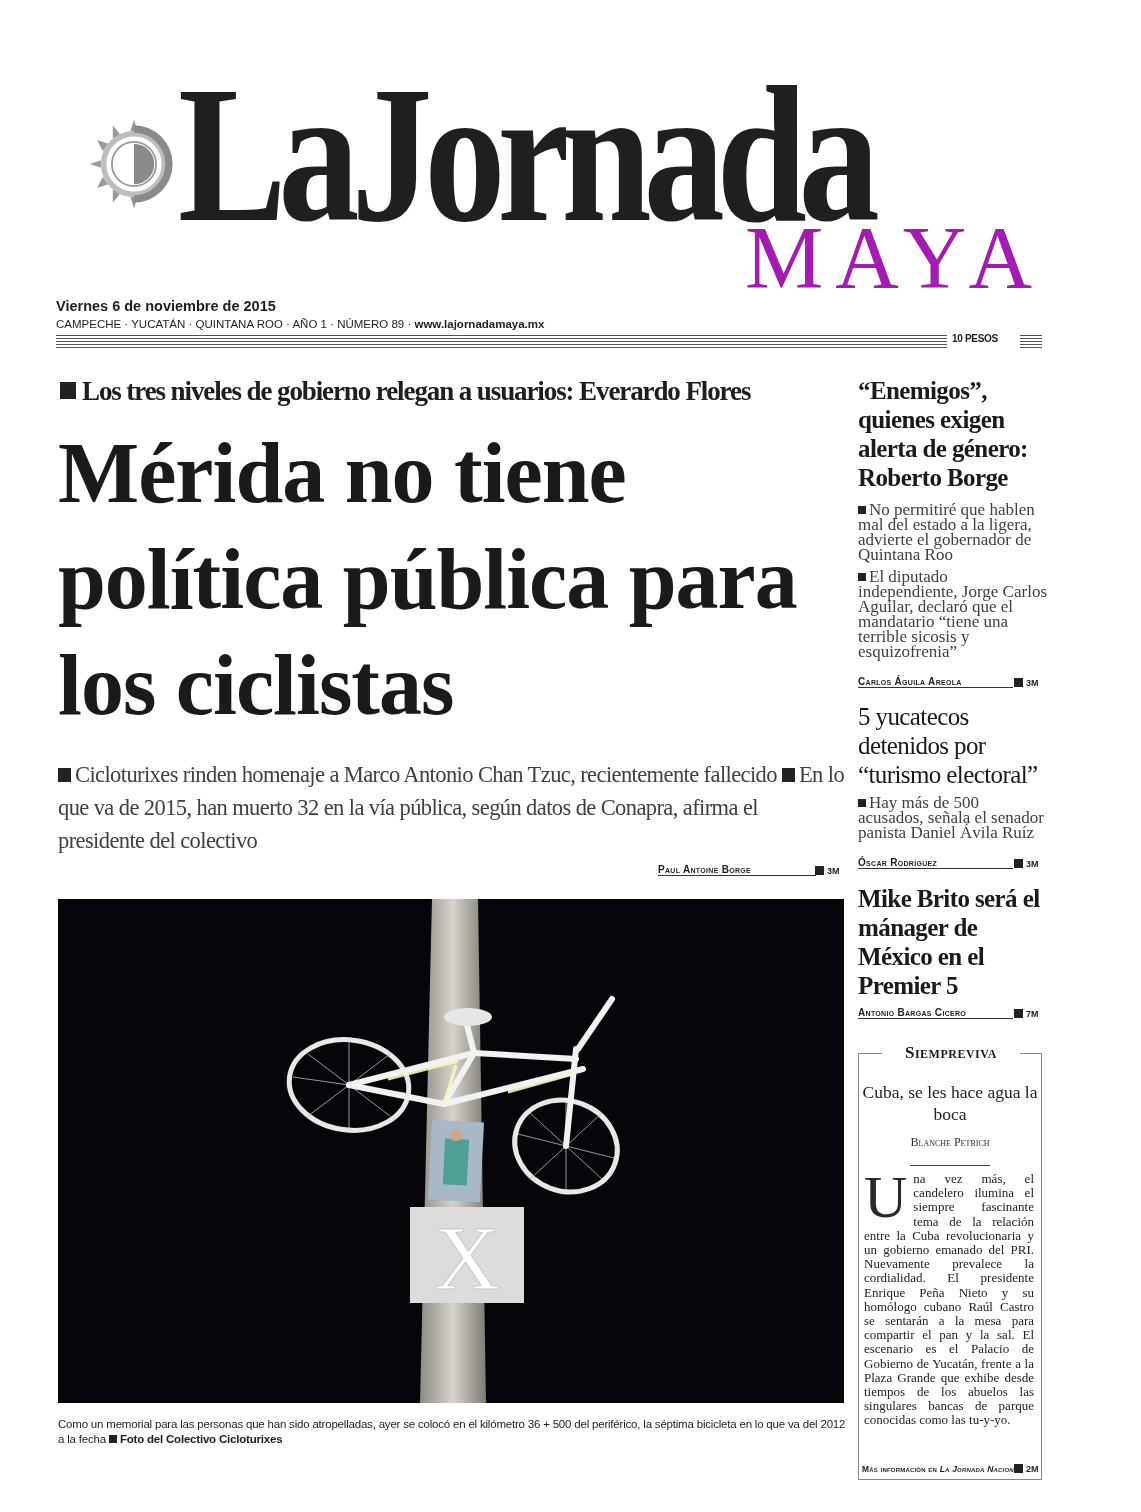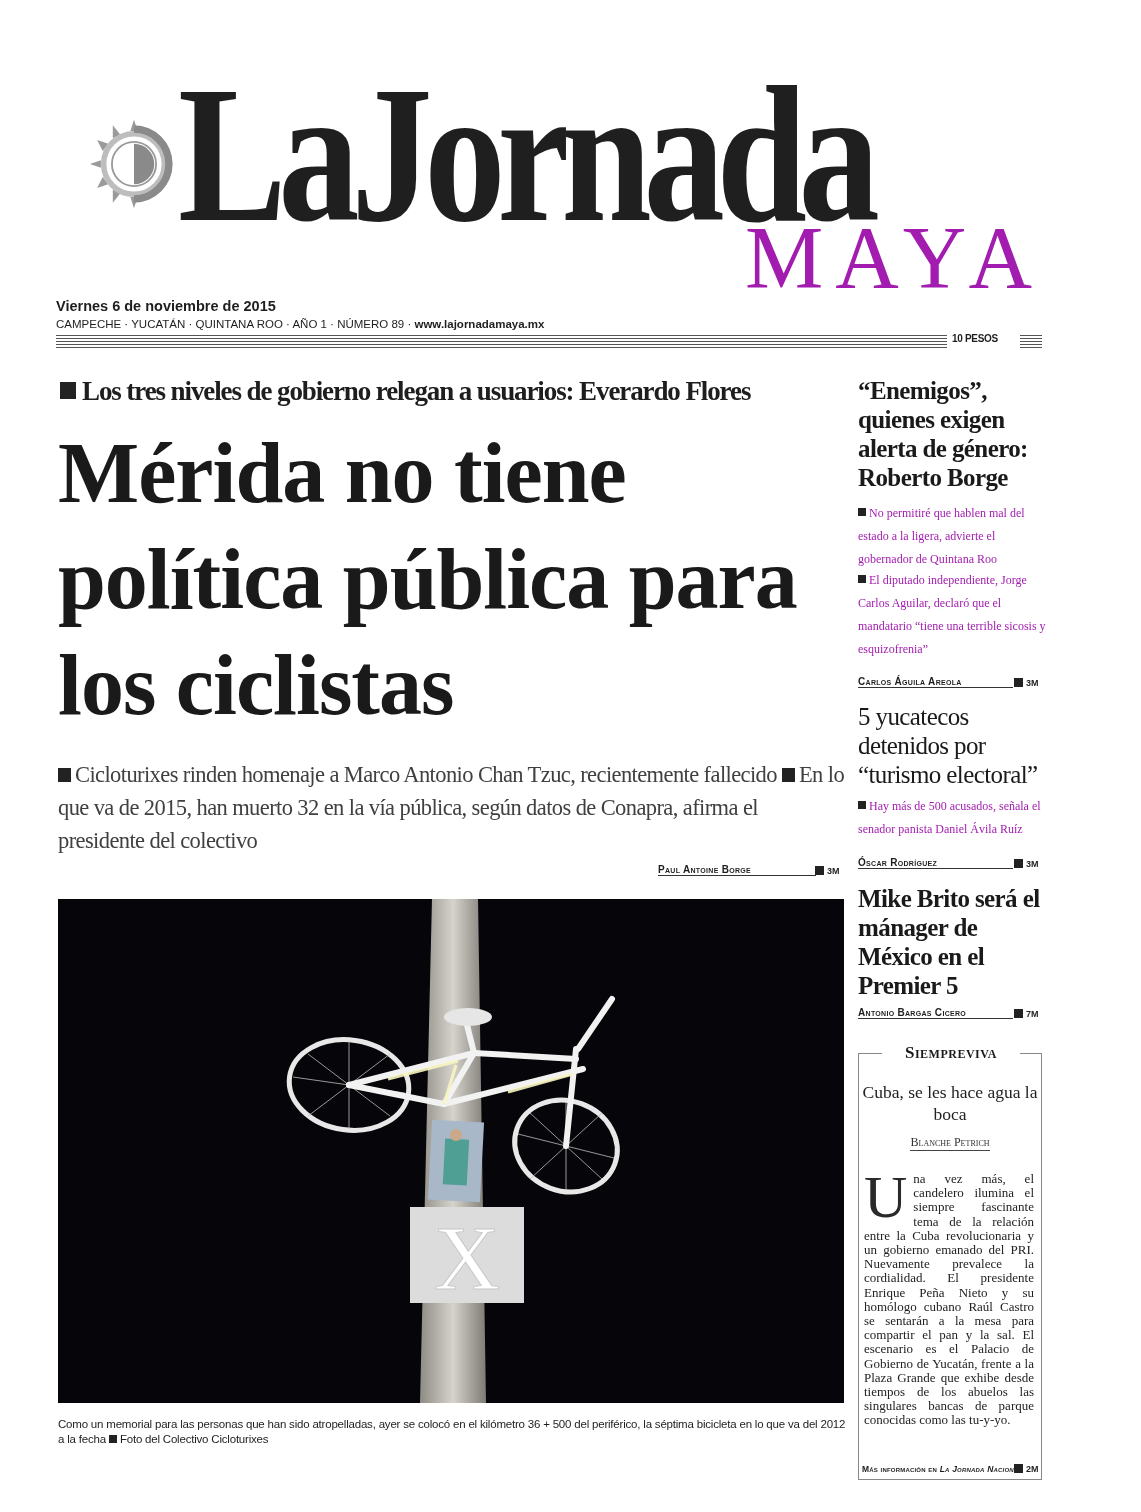--- a/index.html
+++ b/index.html
@@ -31,26 +31,26 @@
   .byline { position: absolute; font-size: 10px; font-weight: bold; letter-spacing: 0.3px; font-variant: small-caps; border-bottom: 1px solid #333; padding-bottom: 0; }
   .pageref { position: absolute; font-size: 9px; font-weight: bold; }
   .pageref .sq { width: 9px; height: 9px; margin-right: 3px; vertical-align: -1px; }
   #main-byline { left: 658px; top: 864px; width: 158px; }
   #main-pageref { left: 815px; top: 866px; }
 
   
   #photo { left: 58px; top: 899px; width: 786px; height: 504px; background: #050509; overflow: hidden; }
   #caption { left: 58px; top: 1417px; width: 790px; font-size: 11.5px; line-height: 15px; letter-spacing: -0.2px; color: #1e1e1e; }
   #caption .sq { width: 8px; height: 8px; margin: 0 3px; }
-  #caption b { font-weight: normal; }
+  #caption b { font-weight: bold; }
 
   
   .rc-head { position: absolute; left: 858px; width: 190px; font-weight: bold; font-size: 25px; line-height: 29px; letter-spacing: -0.6px; color: #1a1a1a; }
   .rc-head.light { font-weight: normal; }
-  .rc-bullet { position: absolute; left: 858px; width: 190px; font-size: 12px; line-height: 23px; color: #a21caf; }
+  .rc-bullet { position: absolute; left: 858px; width: 190px; font-size: 17px; line-height: 15px; color: #404040; }
   .rc-bullet .sq { width: 8px; height: 8px; margin-right: 3px; vertical-align: 1px; }
 
   #s1-head { top: 376px; }
   #s1-b1 { top: 502px; }
   #s1-b2 { top: 569px; }
   #s1-byline { left: 858px; top: 676px; width: 155px; }
   #s1-pageref { left: 1014px; top: 678px; }
 
   #s2-head { top: 702px; }
   #s2-b1 { top 795px; top: 795px; }
@@ -61,21 +61,21 @@
   #s3-byline { left: 858px; top: 1007px; width: 155px; }
   #s3-pageref { left: 1014px; top: 1009px; }
 
   
   #sv-box { left: 858px; top: 1053px; width: 182px; height: 426px; border: 1px solid #888; border-top: none; }
   #sv-box::before { content: ""; position: absolute; left: -1px; top: 0; width: 24px; border-top: 1px solid #888; }
   #sv-box::after { content: ""; position: absolute; right: -1px; top: 0; width: 22px; border-top: 1px solid #888; }
   #sv-label { left: 890px; top: 1043px; width: 122px; text-align: center; font-size: 17px; font-weight: bold; font-variant: small-caps; letter-spacing: 0.5px; color: #1a1a1a; }
   #sv-title { left: 862px; top: 1081px; width: 176px; text-align: center; font-size: 17.5px; line-height: 22px; color: #222; }
   #sv-author { left: 862px; top: 1135px; width: 176px; text-align: center; font-size: 12px; font-variant: small-caps; color: #333; }
-  #sv-author span { border-bottom: 1px solid #444; padding-bottom: 1px; }
+  #sv-author span { border-bottom: 1px solid #444; padding-bottom: 16px; }
   #sv-body { left: 864px; top: 1172px; width: 170px; font-size: 13px; line-height: 14.2px; text-align: justify; color: #222; }
   #sv-dropcap { float: left; font-size: 60px; line-height: 46px; margin: 2px 6px 0 0; color: #2a2a2a; }
   #sv-more { left: 862px; top: 1464px; font-size: 8.5px; font-weight: bold; font-variant: small-caps; letter-spacing: 0.2px; }
   #sv-more i { font-style: italic; }
   #sv-pageref { left: 1014px; top: 1464px; }
 </style>
 </head>
 <body>
 
 <svg class="abs" id="logo-sun" viewBox="0 0 100 100" style="left:88px;top:118px;width:92px;height:92px;">

